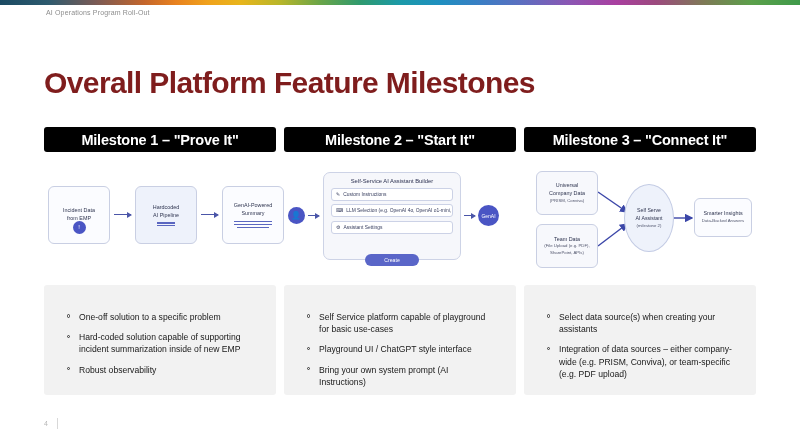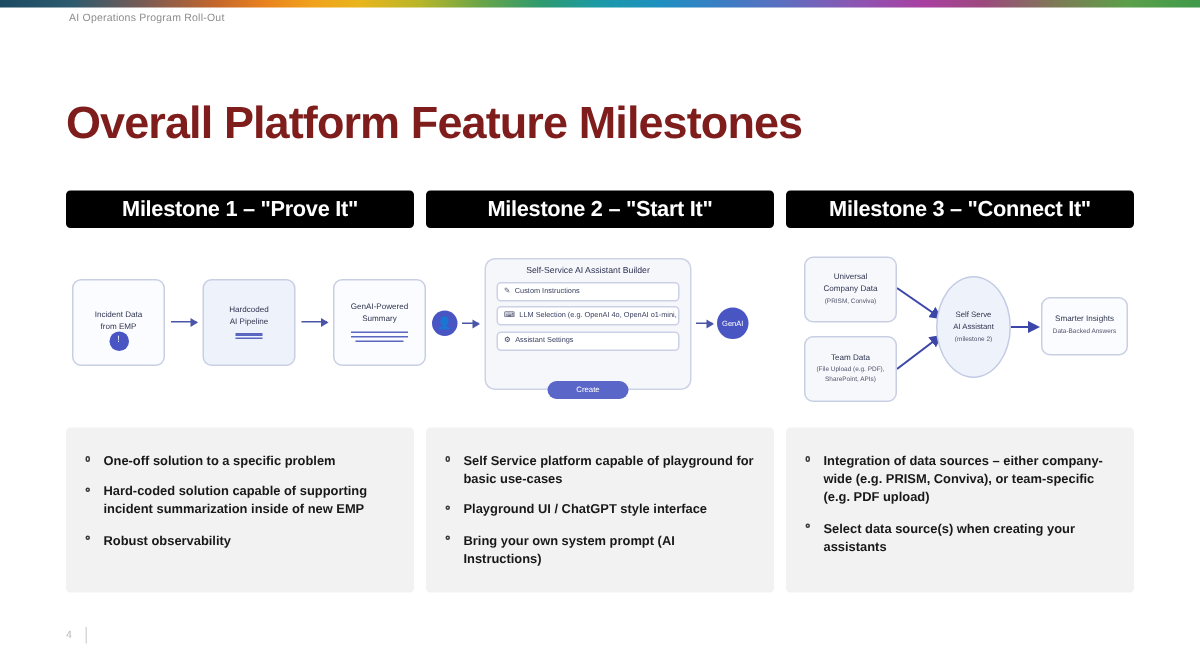--- a/index.html
+++ b/index.html
@@ -224,24 +224,23 @@
   
   .bullets {
     margin-top: 11px;
     background: #f2f2f2;
     border-radius: 3px;
     height: 110px;
     padding: 16px 12px 10px 12px;
     box-sizing: border-box;
   }
   .bullets ul {
-    margin: 0;
+    margin: 10px;
     padding: 0;
     list-style: none;
-    font-weight: bold;
   }
   .bullets li {
     position: relative;
     padding-left: 13px;
     margin-bottom: 8px;
     font-size: 8.6px;
     line-height: 1.42;
     color: #181818;
   }
   .bullets li::before {
@@ -398,22 +397,22 @@
       </div>
 
       <div class="dbox white" style="left:170px; top:36px; width:58px; height:39px;">
         <span>Smarter Insights</span>
         <span style="font-size:4.3px;opacity:.85">Data-Backed Answers</span>
       </div>
     </div>
 
     <div class="bullets">
       <ul>
+        <li>Select data source(s) when creating your assistants</li>
         <li>Integration of data sources – either company-wide (e.g. PRISM, Conviva), or team-specific (e.g. PDF upload)</li>
-        <li>Select data source(s) when creating your assistants</li>
       </ul>
     </div>
   </div>
 
 </div>
 
 <div class="footer">
   <span>4</span>
   <span class="divider"></span>
 </div>

